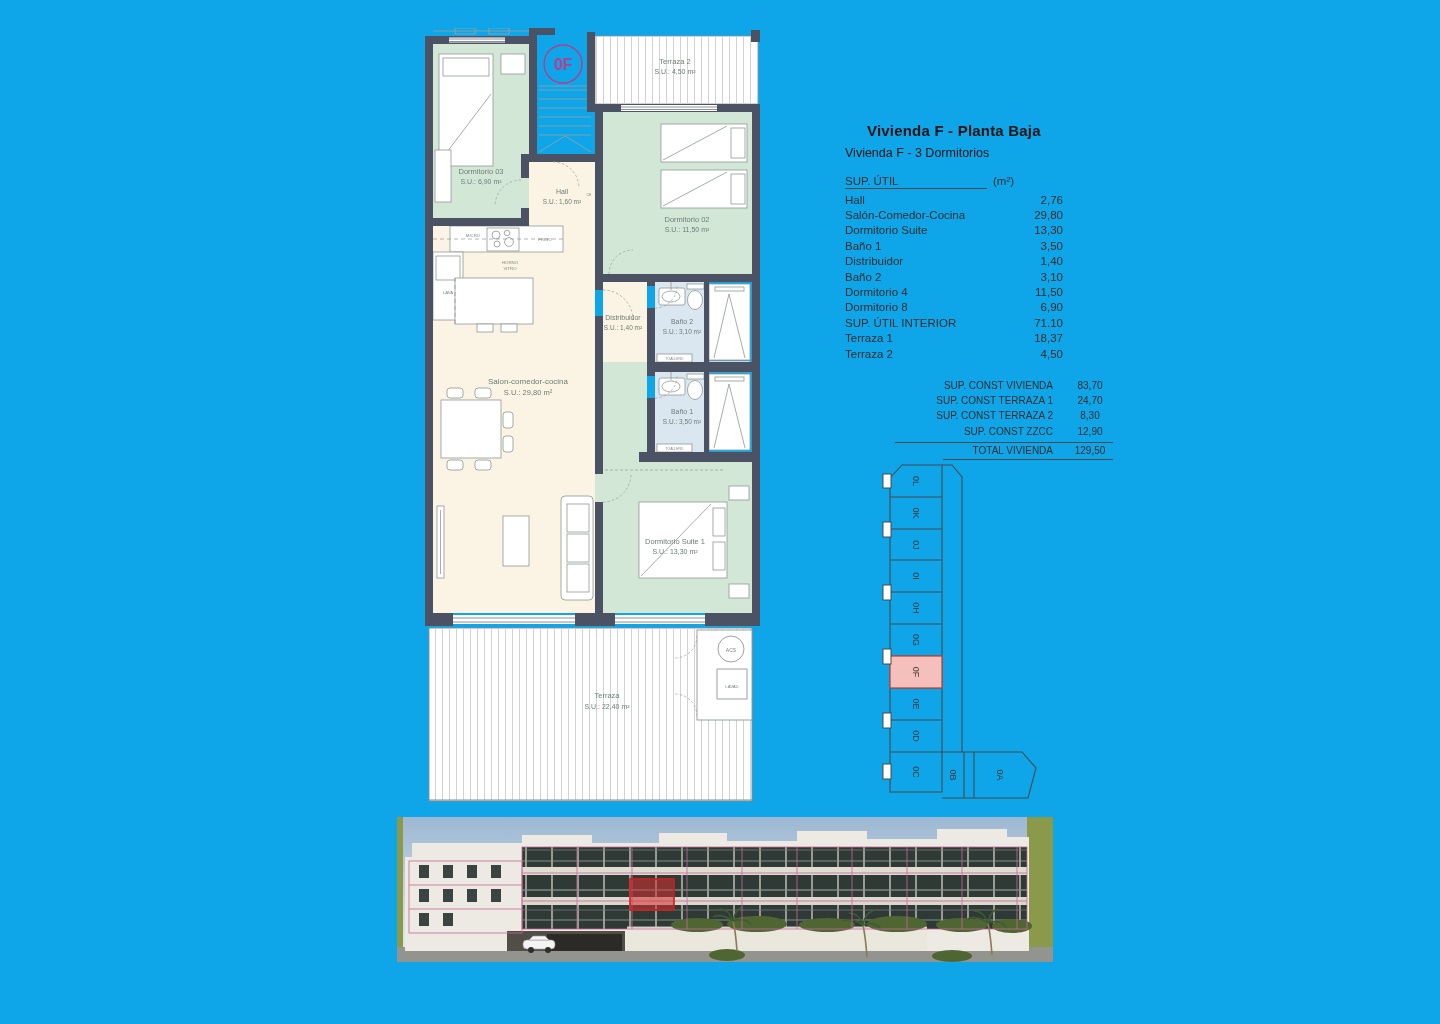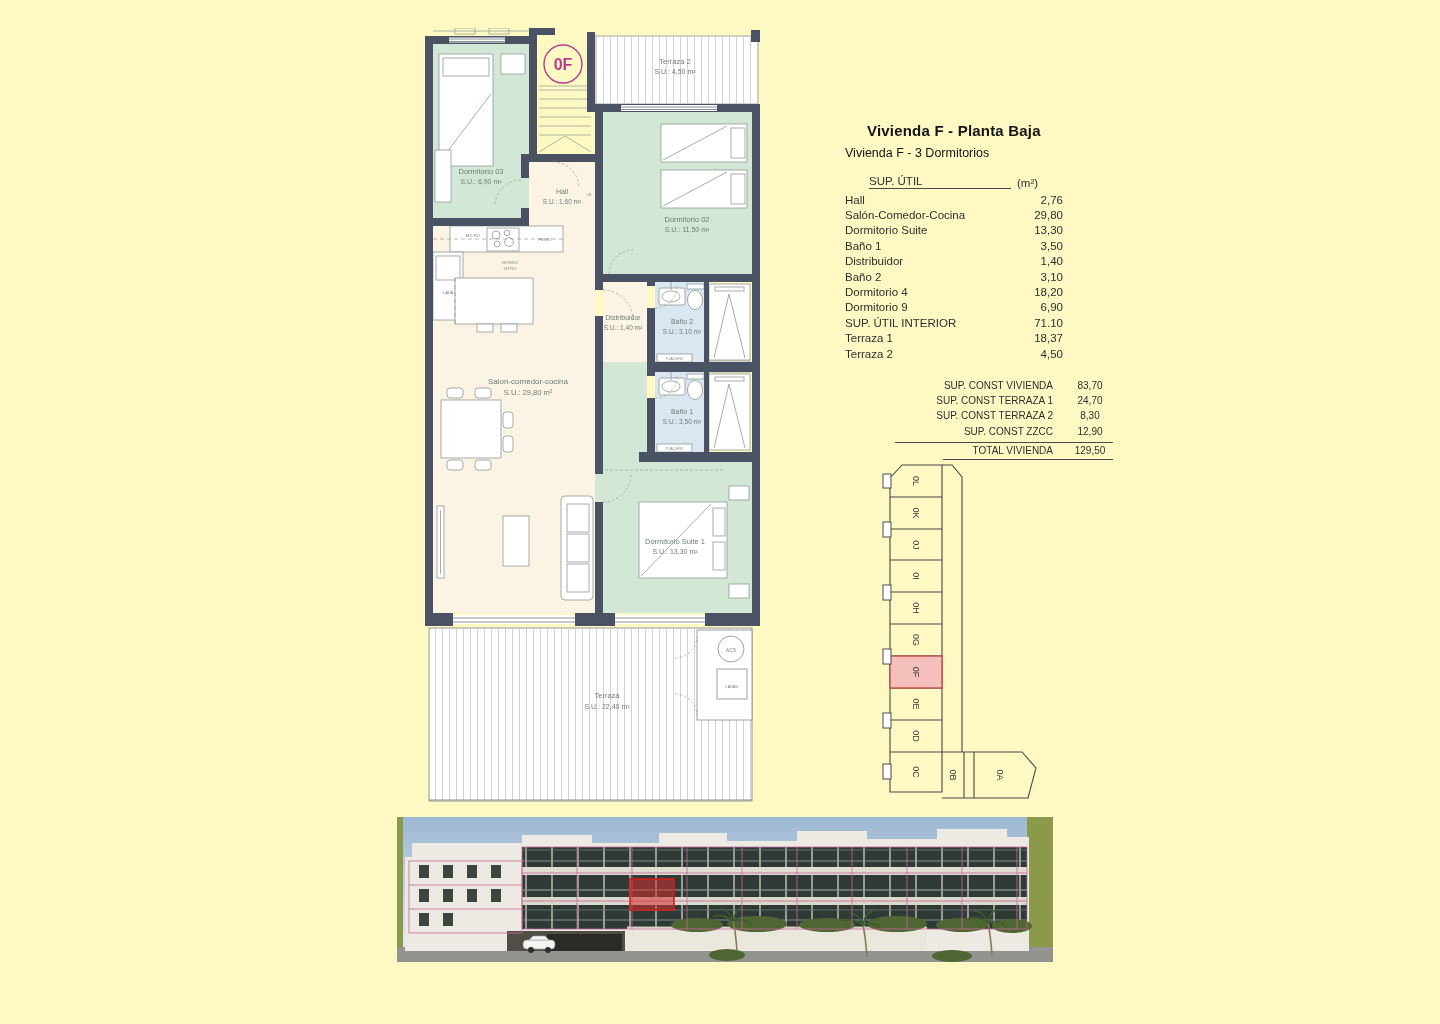--- a/index.html
+++ b/index.html
@@ -1,25 +1,25 @@
 <!DOCTYPE html>
 <html><head>
 <meta charset="utf-8">
 <style>
   html,body{margin:0;padding:0;background:#ffffff;}
   body{width:1440px;height:1024px;position:relative;font-family:"Liberation Sans",sans-serif;overflow:hidden;}
-  .page{position:absolute;inset:0;background:#fef9c3;}
+  .page{position:absolute;inset:0;background:#0ea5e9;}
   svg text{font-family:"Liberation Sans",sans-serif;}
 
   
   .info{position:absolute;left:845px;top:122px;width:218px;color:#2e2e2e;}
   .title{font-size:15px;font-weight:700;padding-left:22px;letter-spacing:.2px;color:#141414;}
   .subtitle{font-size:12.5px;font-weight:400;margin-top:7px;color:#141414;}
   .atable{margin-top:15px;font-size:11.5px;}
-  .ahead{display:flex;align-items:flex-end;margin-bottom:3px;margin-left:24px;}
+  .ahead{display:flex;align-items:flex-start;margin-bottom:3px;}
   .ahead .hl{flex:0 0 142px;border-bottom:1px solid #4a4a4a;padding-bottom:1px;}
   .ahead .hu{margin-left:6px;}
   .trow{display:flex;justify-content:space-between;height:15.4px;align-items:center;}
   .sum{position:absolute;left:895px;top:378px;width:218px;font-size:10px;color:#2e2e2e;}
   .srow{display:flex;height:15.2px;align-items:center;}
   .srow .sl{flex:1;text-align:right;padding-right:14px;}
   .srow .sv{width:46px;text-align:center;}
   .total-sep{border-top:1px solid #4a4a4a;margin-top:3px;}
   .total-underline{border-bottom:1px solid #4a4a4a;margin-left:48px;margin-top:1px;}
 </style>
@@ -308,24 +308,24 @@
       <div class="trow">
           <span>Distribuidor</span>
           <span>1,40</span>
         </div>
       <div class="trow">
           <span>Baño 2</span>
           <span>3,10</span>
         </div>
       <div class="trow">
           <span>Dormitorio 4</span>
-          <span>18,20</span>
-        </div>
-      <div class="trow">
-          <span>Dormitorio 9</span>
+          <span>11,50</span>
+        </div>
+      <div class="trow">
+          <span>Dormitorio 8</span>
           <span>6,90</span>
         </div>
       <div class="trow">
           <span>SUP. ÚTIL INTERIOR</span>
           <span>71.10</span>
         </div>
       <div class="trow">
           <span>Terraza 1</span>
           <span>18,37</span>
         </div>

